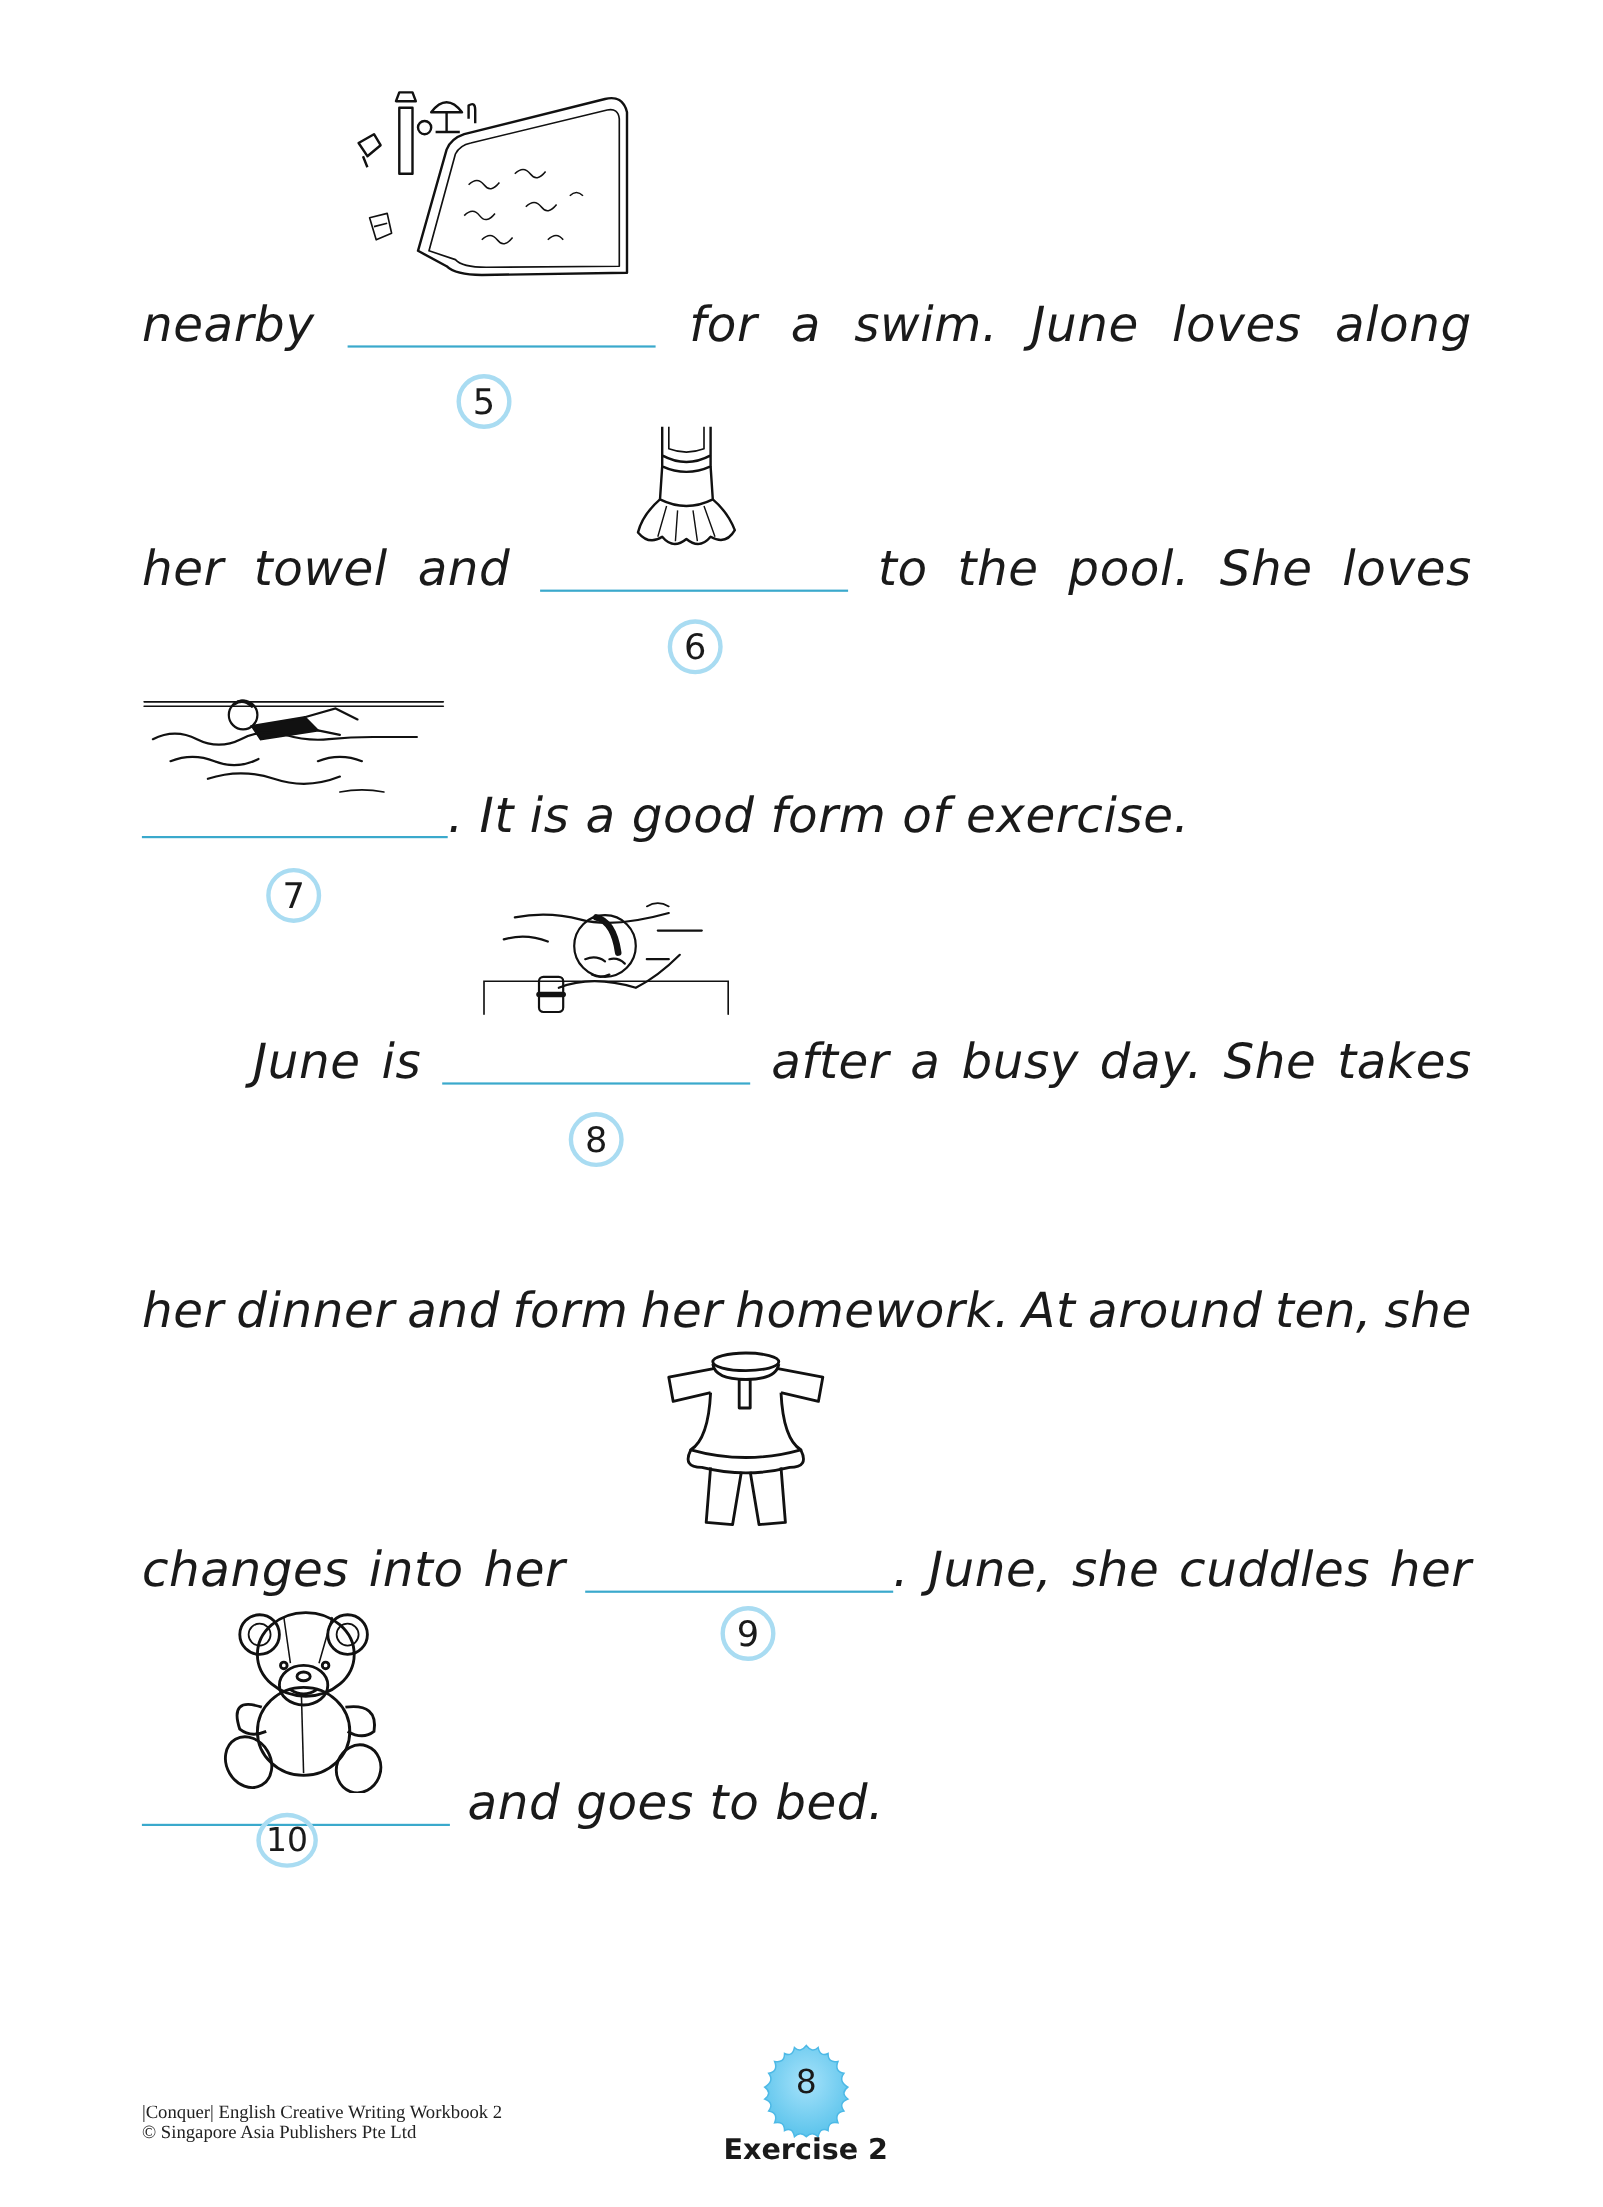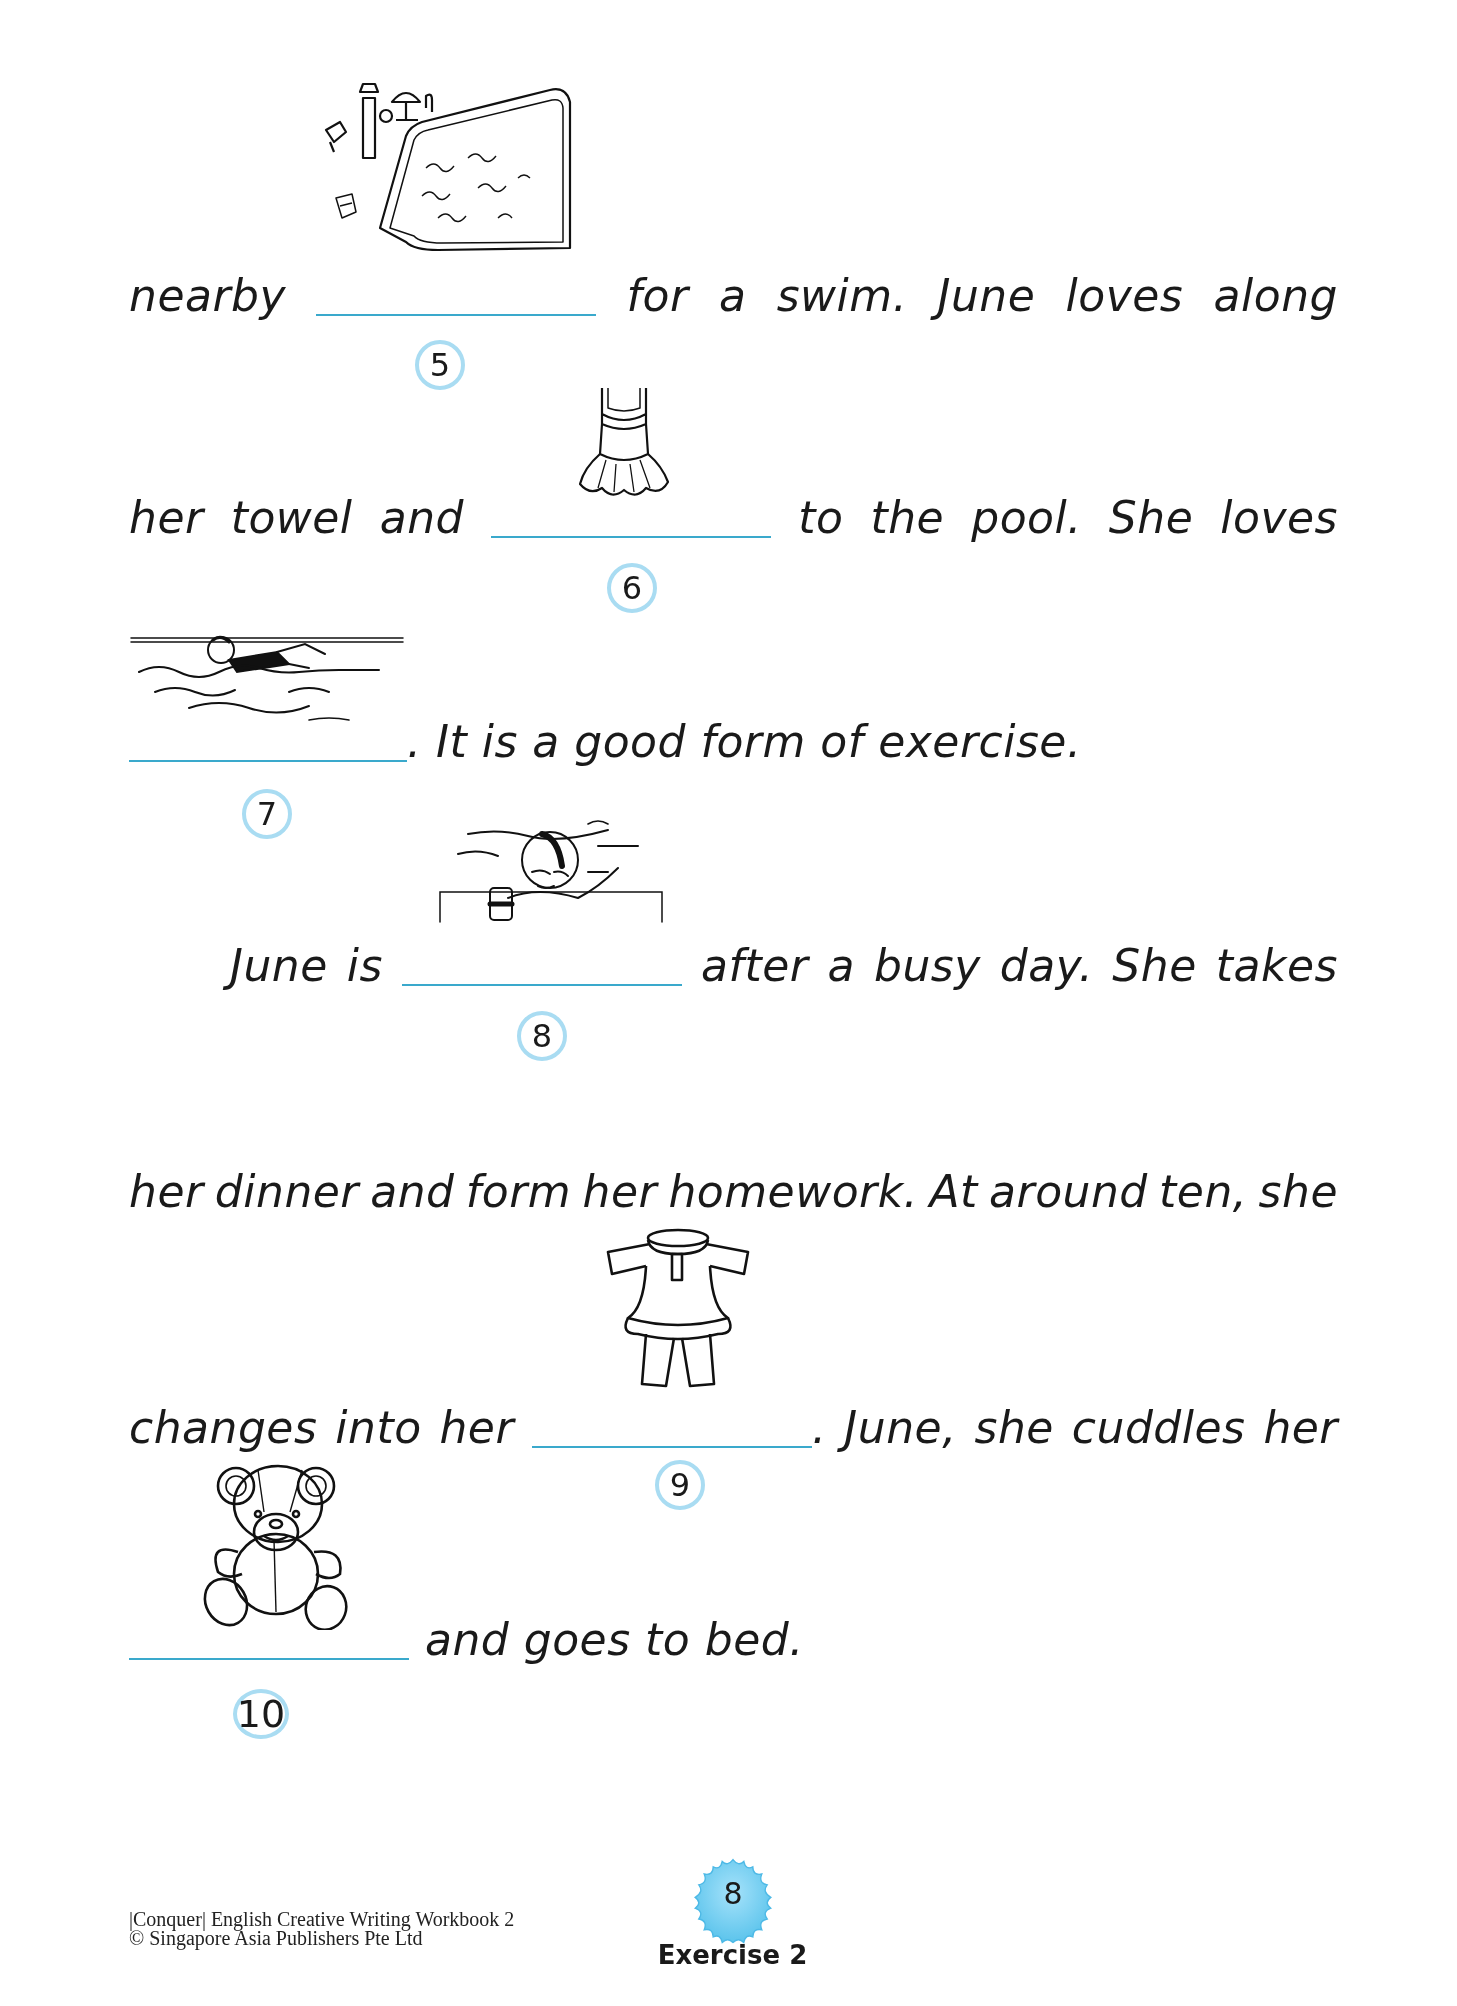--- a/index.html
+++ b/index.html
@@ -3,21 +3,21 @@
 <meta charset="utf-8">
 <style>
   html, body { margin:0; padding:0; background:#ffffff; }
   body { width:1457px; height:2006px; position:relative; overflow:hidden; font-family:"DejaVu Sans", sans-serif; color:#1a1a1a; }
   .line-text { position:absolute; left:129px; width:1209px; font-size:44px; line-height:52px; white-space:nowrap; display:flex; align-items:flex-end; letter-spacing:0.5px;font-style:italic; }
   .justify { justify-content:space-between; }
   .word { display:inline-block; }
   .blank { display:inline-block; border-bottom:2px solid #3aa9cc; height:1px; margin-bottom:6px; }
   .num-circle { position:absolute; width:50px; height:50px; border:4px solid #a9dcf2; border-radius:50%; display:flex; align-items:center; justify-content:center; font-size:32px; color:#1a1a1a; box-sizing:border-box; }
   .pic { position:absolute; }
-  .footer-meta { position:absolute; left:129px; top:1910px; font-family:"Liberation Serif", serif; font-size:20px; line-height:19px; color:#222; }
+  .footer-meta { position:absolute; left:129px; top:1910px; font-family:"Liberation Serif", serif; font-size:17px; line-height:19px; color:#222; }
   .badge { position:absolute; left:688px; top:1856px; width:90px; height:90px; }
   .badge-num { position:absolute; left:688px; top:1876px; width:90px; text-align:center; font-size:30px; color:#1a1a1a; }
   .exercise-label { position:absolute; left:650px; top:1940px; width:165px; text-align:center; font-size:26px; color:#1a1a1a;font-weight:bold; }
 </style>
 </head>
 <body>
 
 <svg class="pic" style="left:318px;top:78px;" width="255" height="178" viewBox="0 0 255 178">
   <g fill="none" stroke="#111" stroke-width="2.2" stroke-linejoin="round">
     <path d="M62 150 L88 58 Q92 48 104 44 L232 12 Q248 8 252 24 L252 170 L120 172 Q96 172 88 164 Z"></path>
@@ -176,21 +176,21 @@
     <path d="M116 90 Q146 86 142 112 Q132 120 118 112"></path>
     <ellipse cx="28" cy="140" rx="20" ry="24" transform="rotate(-30 28 140)"></ellipse>
     <ellipse cx="128" cy="146" rx="20" ry="22" transform="rotate(20 128 146)"></ellipse>
   </g>
 </svg>
 
 <div class="line-text" style="top:1614px;">
   <span class="blank" style="width:280px;margin-right:16px;"></span>
   <span class="word">and goes to bed.</span>
 </div>
-<div class="num-circle" style="left:233px;top:1689px;width:56px;font-size:38px;">10</div>
+<div class="num-circle" style="left:233px;top:1648px;width:56px;font-size:30px;">10</div>
 
 <div class="footer-meta">
   <div>|Conquer| English Creative Writing Workbook 2</div>
   <div>© Singapore Asia Publishers Pte Ltd</div>
 </div>
 
 <svg class="badge" viewBox="0 0 100 100">
   <defs>
     <radialGradient id="bg" cx="50%" cy="40%" r="60%">
       <stop offset="0%" stop-color="#a6e2fa"></stop>

